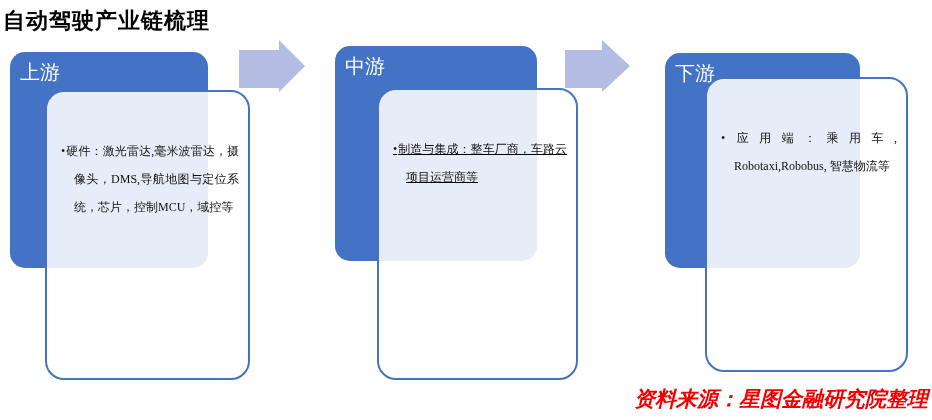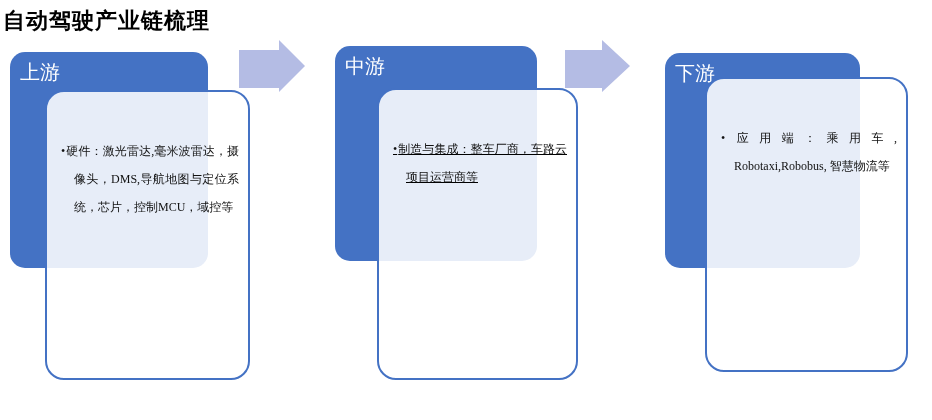--- a/index.html
+++ b/index.html
@@ -92,14 +92,15 @@
     <div class="blue-box">
       <span class="stage-label">下游</span>
     </div>
     <div class="content-box">
       <div class="items">
           <div class="item"><span class="bullet">•</span><span>应用端：乘用车, Robotaxi,Robobus, 智慧物流等</span></div>
         </div>
     </div>
   </div>
 
+  <div class="source-note">资料来源：星图金融研究院整理</div>
 
 </div>
 
 </body></html>

